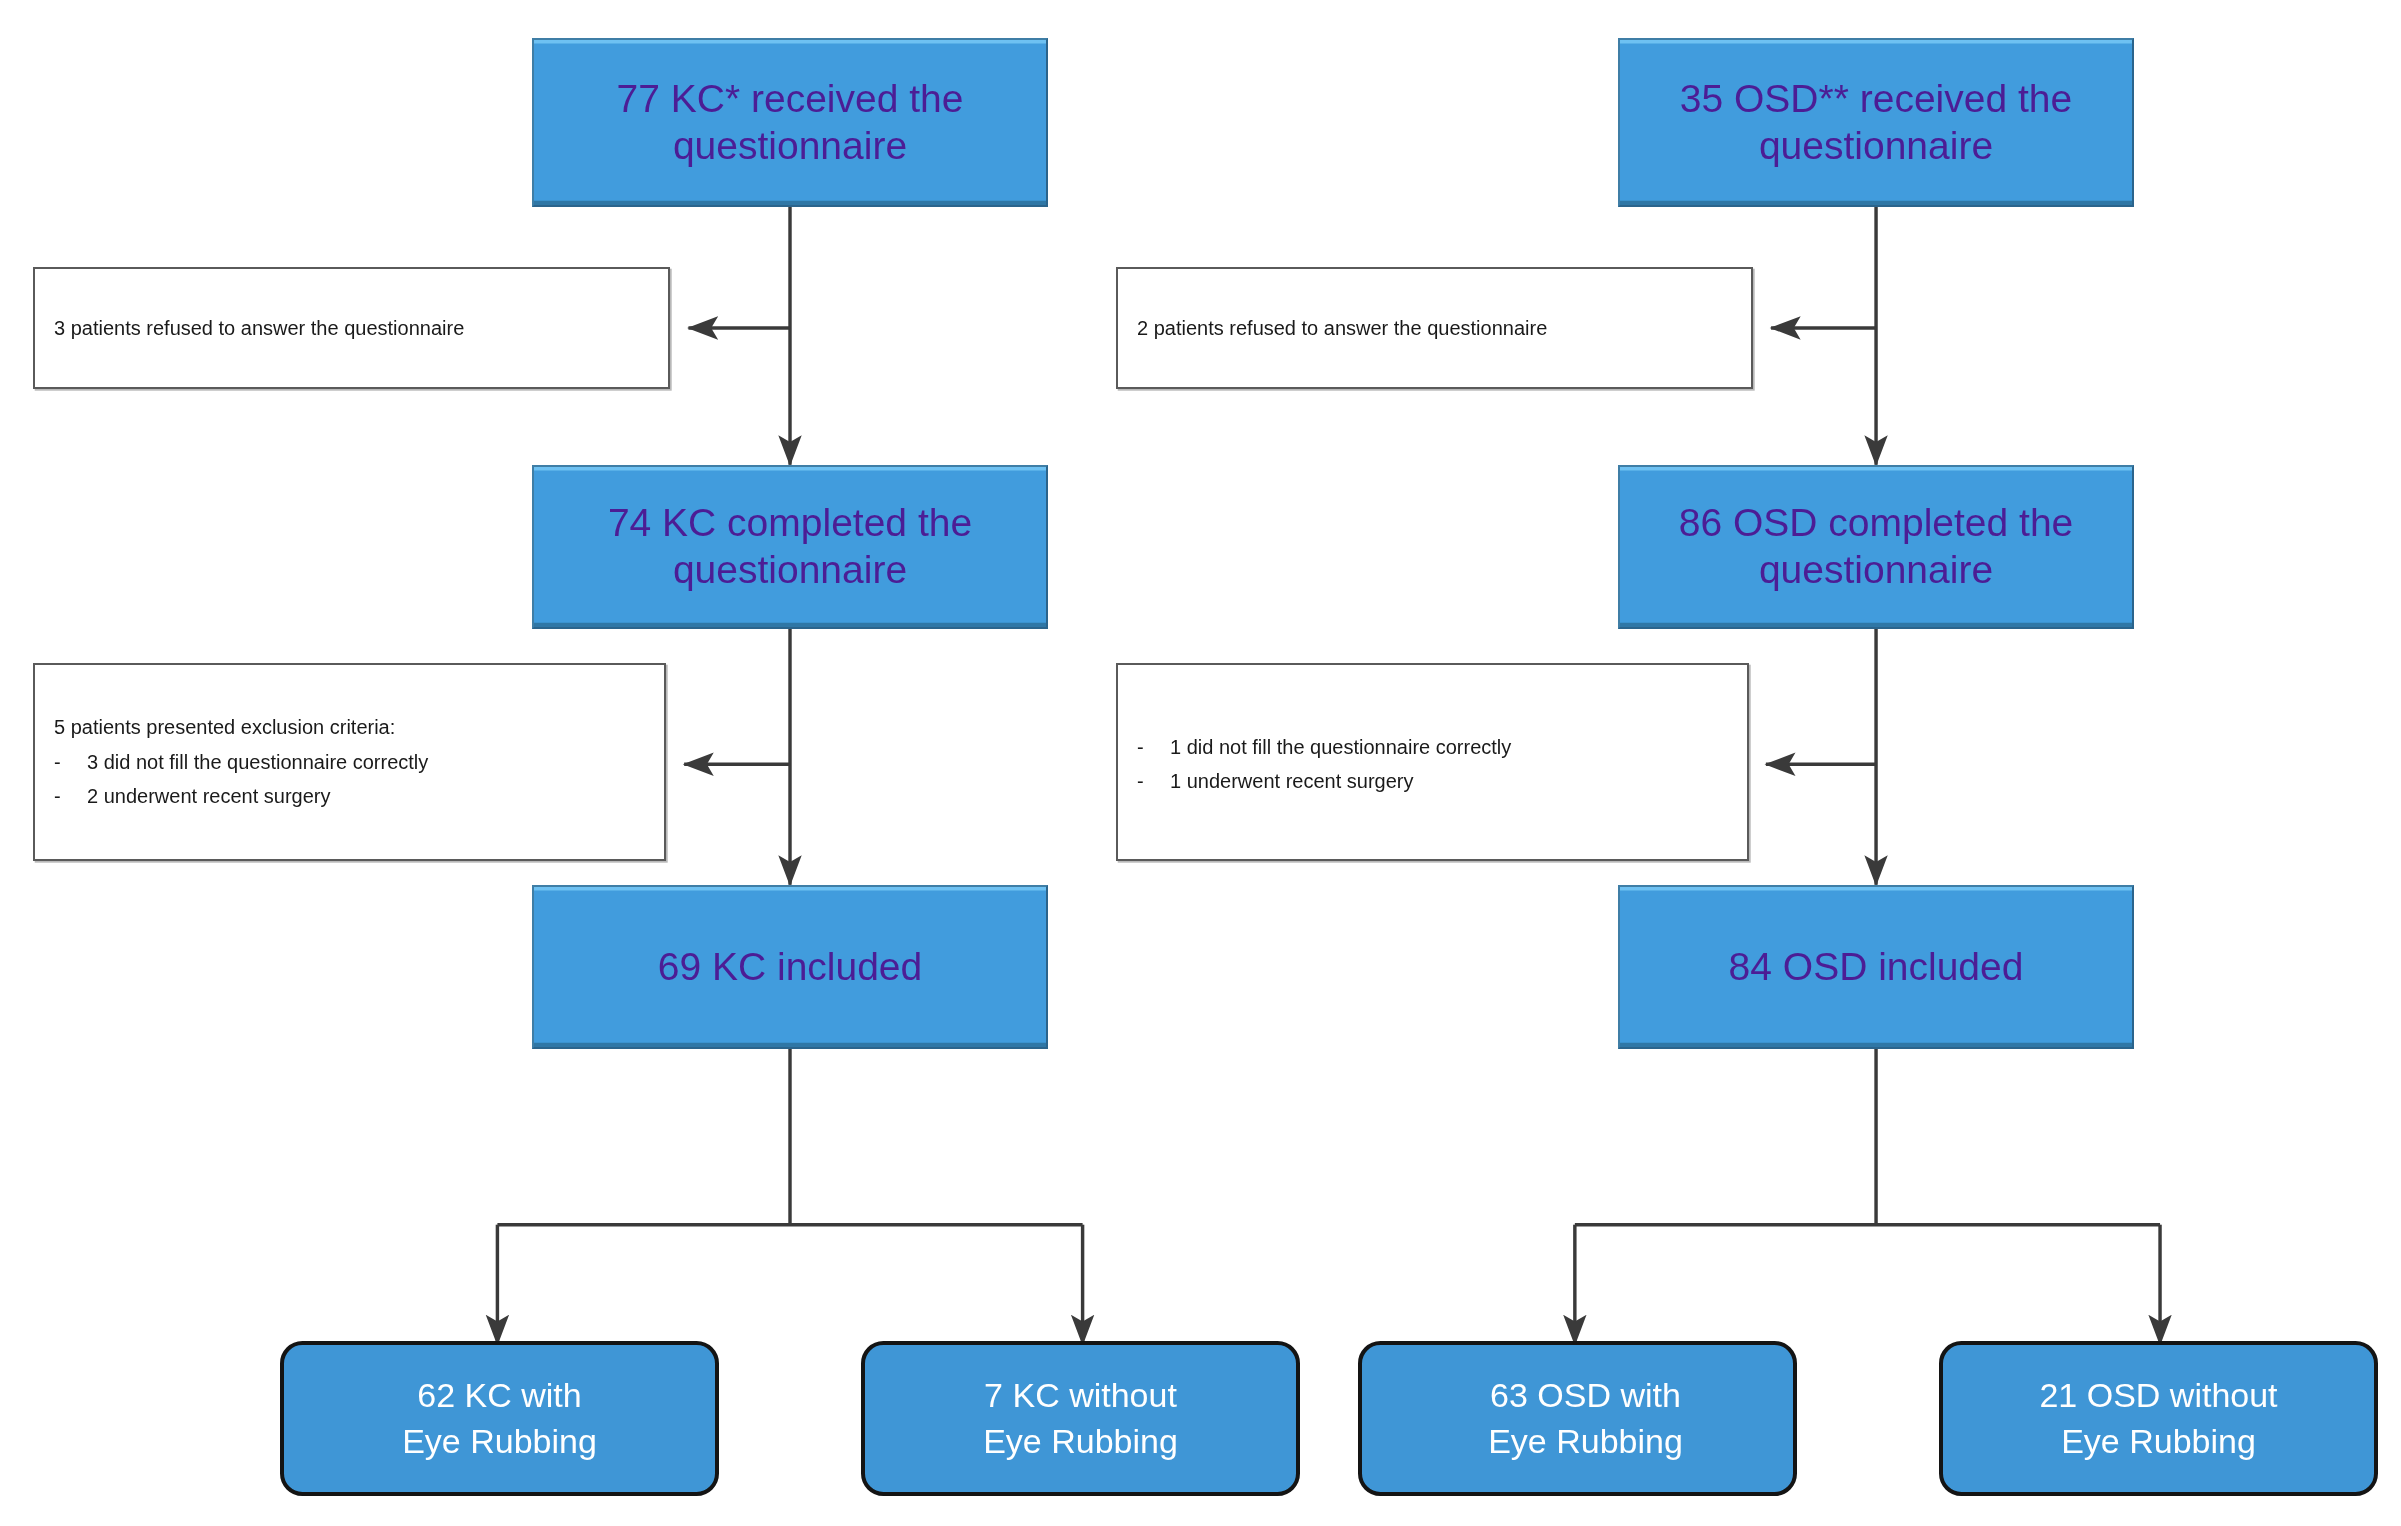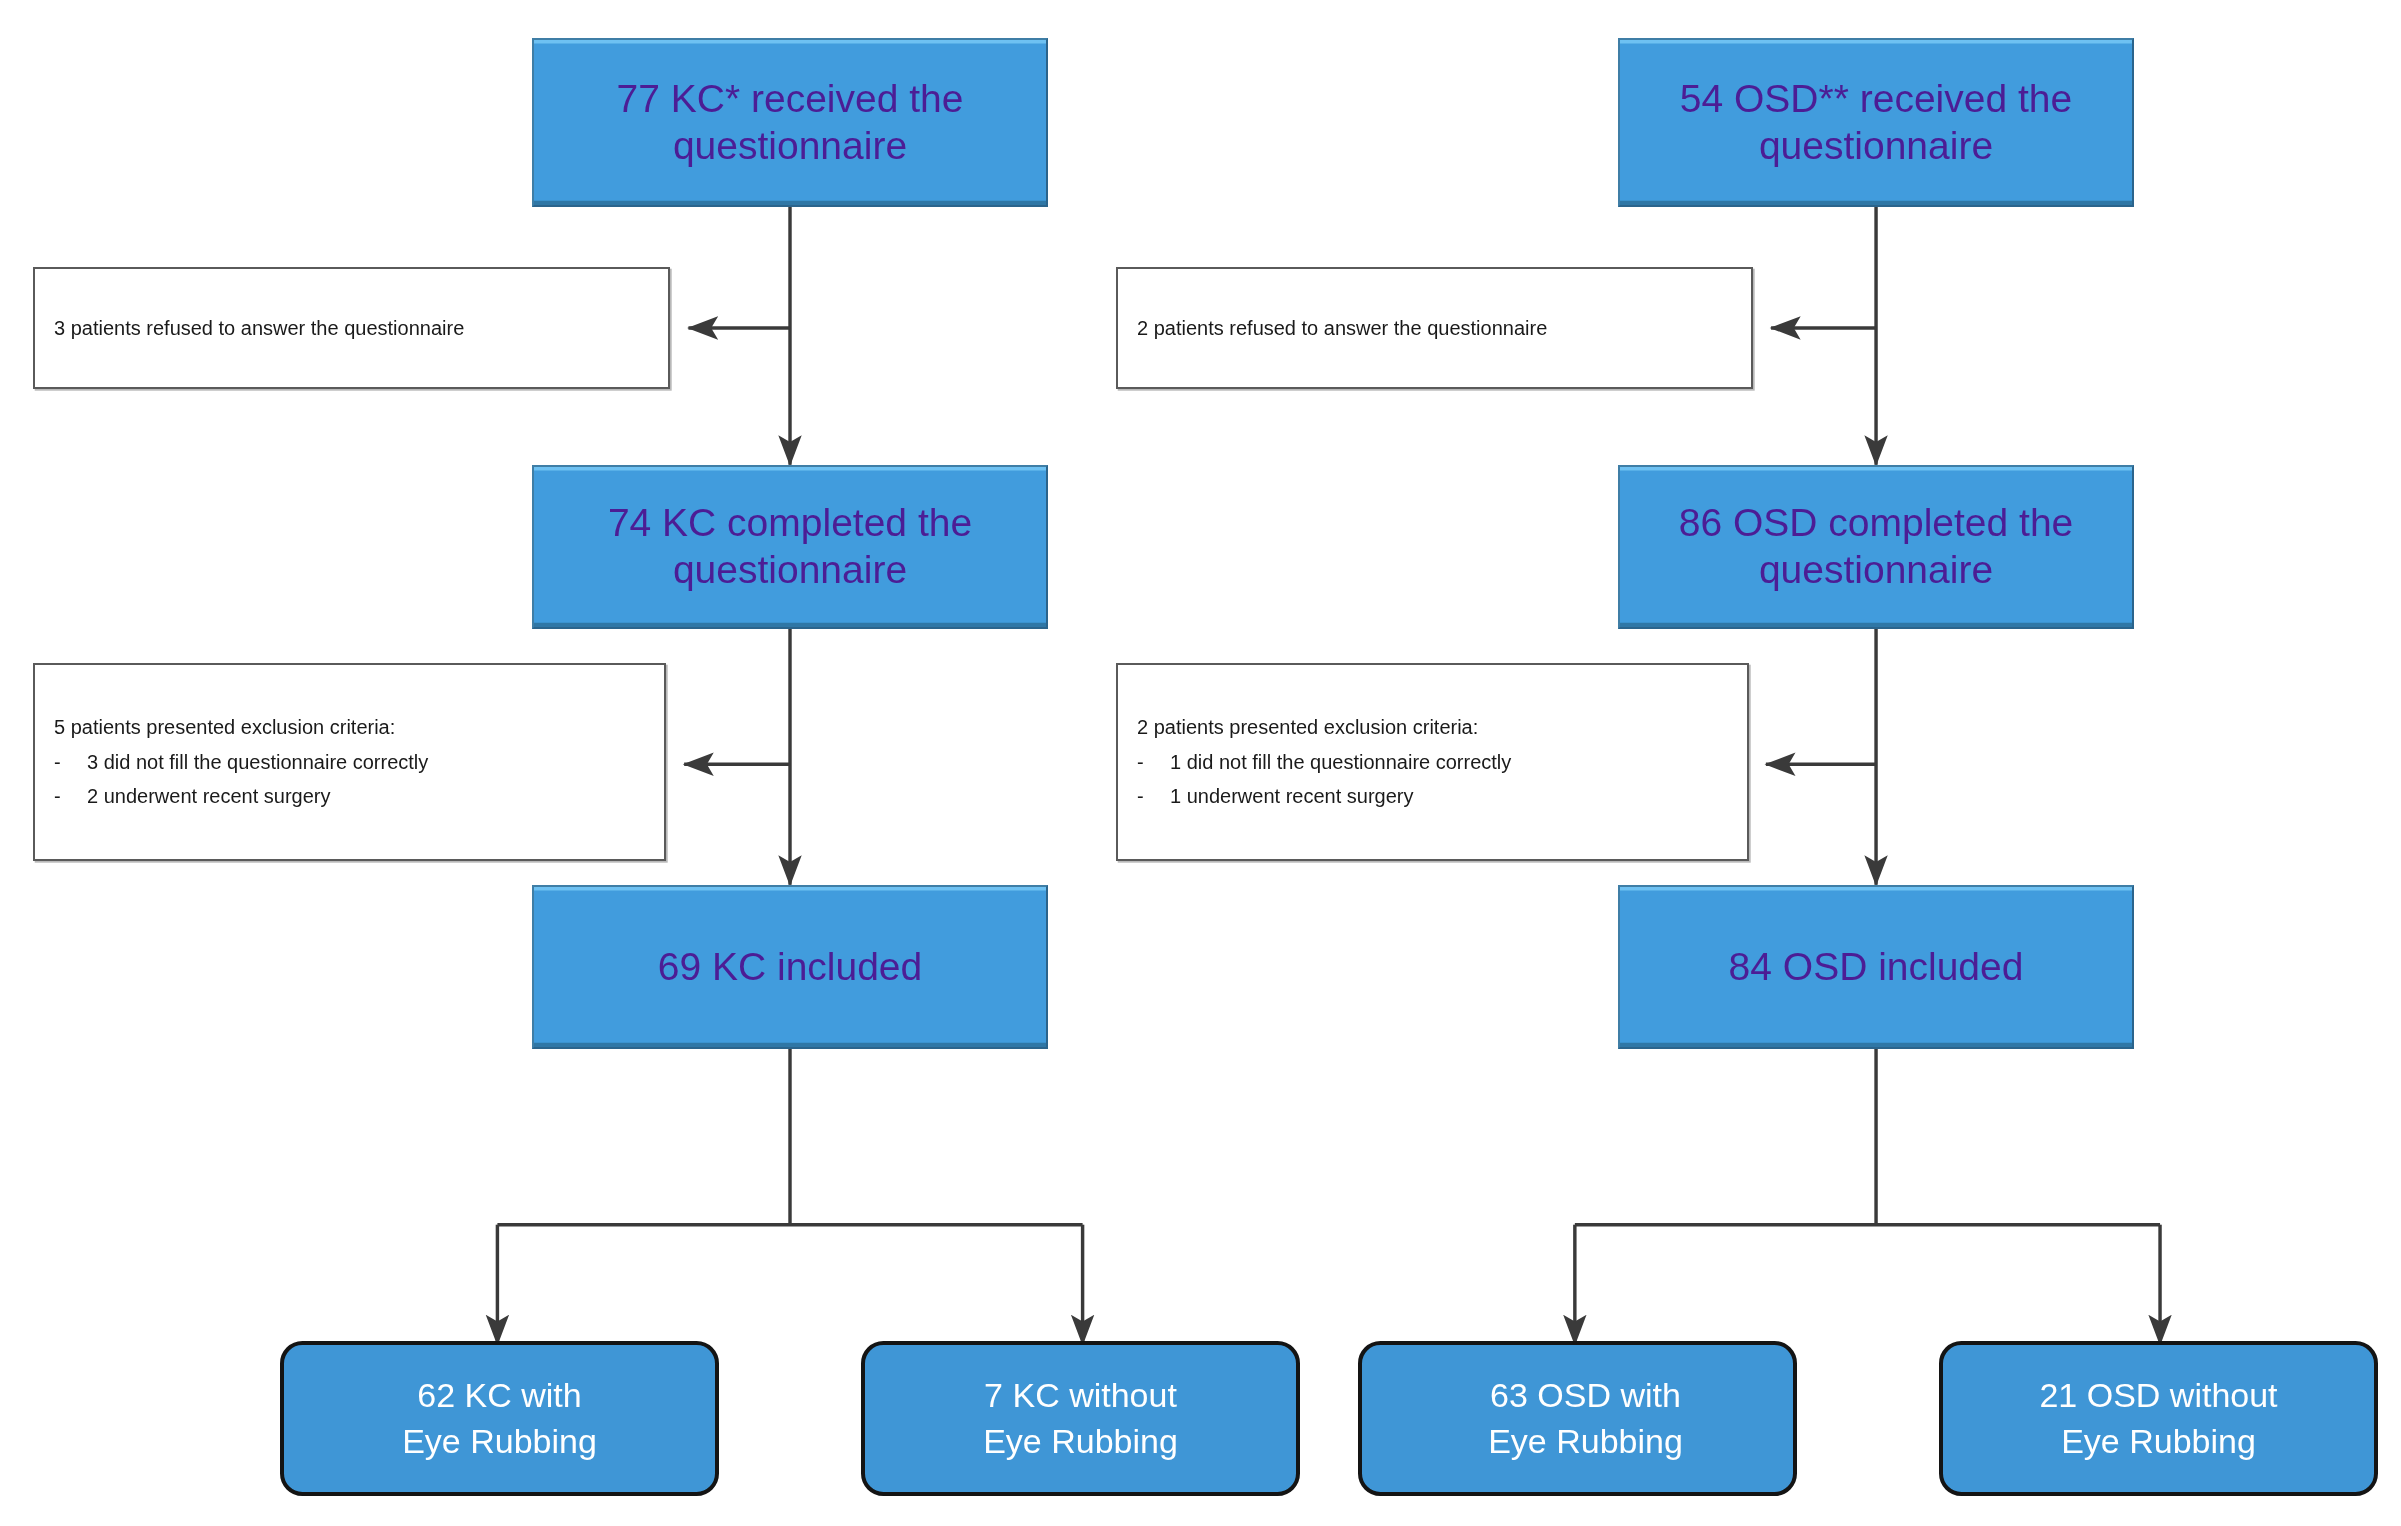--- a/index.html
+++ b/index.html
@@ -180,39 +180,38 @@
 
   <div class="node round-box" style="left:861px; top:1341px; width:439px; height:155px;">
     <span class="txt">
       <span>7 KC without</span><br>
       <span>Eye Rubbing</span>
     </span>
   </div>
 
   <div class="node blue-box" style="left:1618px; top:38px; width:516px; height:169px;">
     <span class="txt">
-      <span>54 OSD** received the</span><br>
+      <span>35 OSD** received the</span><br>
       <span>questionnaire</span>
     </span>
   </div>
 
   <div class="node white-box" style="left:1116px; top:267px; width:637px; height:122px;">
     <span class="inner note-title">2 patients refused to answer the questionnaire</span>
   </div>
 
   <div class="node blue-box" style="left:1618px; top:465px; width:516px; height:164px;">
     <span class="txt">
       <span>86 OSD completed the</span><br>
       <span>questionnaire</span>
     </span>
   </div>
 
   <div class="node white-box" style="left:1116px; top:663px; width:633px; height:198px;">
     <div class="inner">
-      <span class="note-title">2 patients presented exclusion criteria:</span>
       <ul class="bullets">
         <li>
           <span class="dash">-</span>
           <span>1 did not fill the questionnaire correctly</span>
         </li>
         <li>
           <span class="dash">-</span>
           <span>1 underwent recent surgery</span>
         </li>
       </ul>

